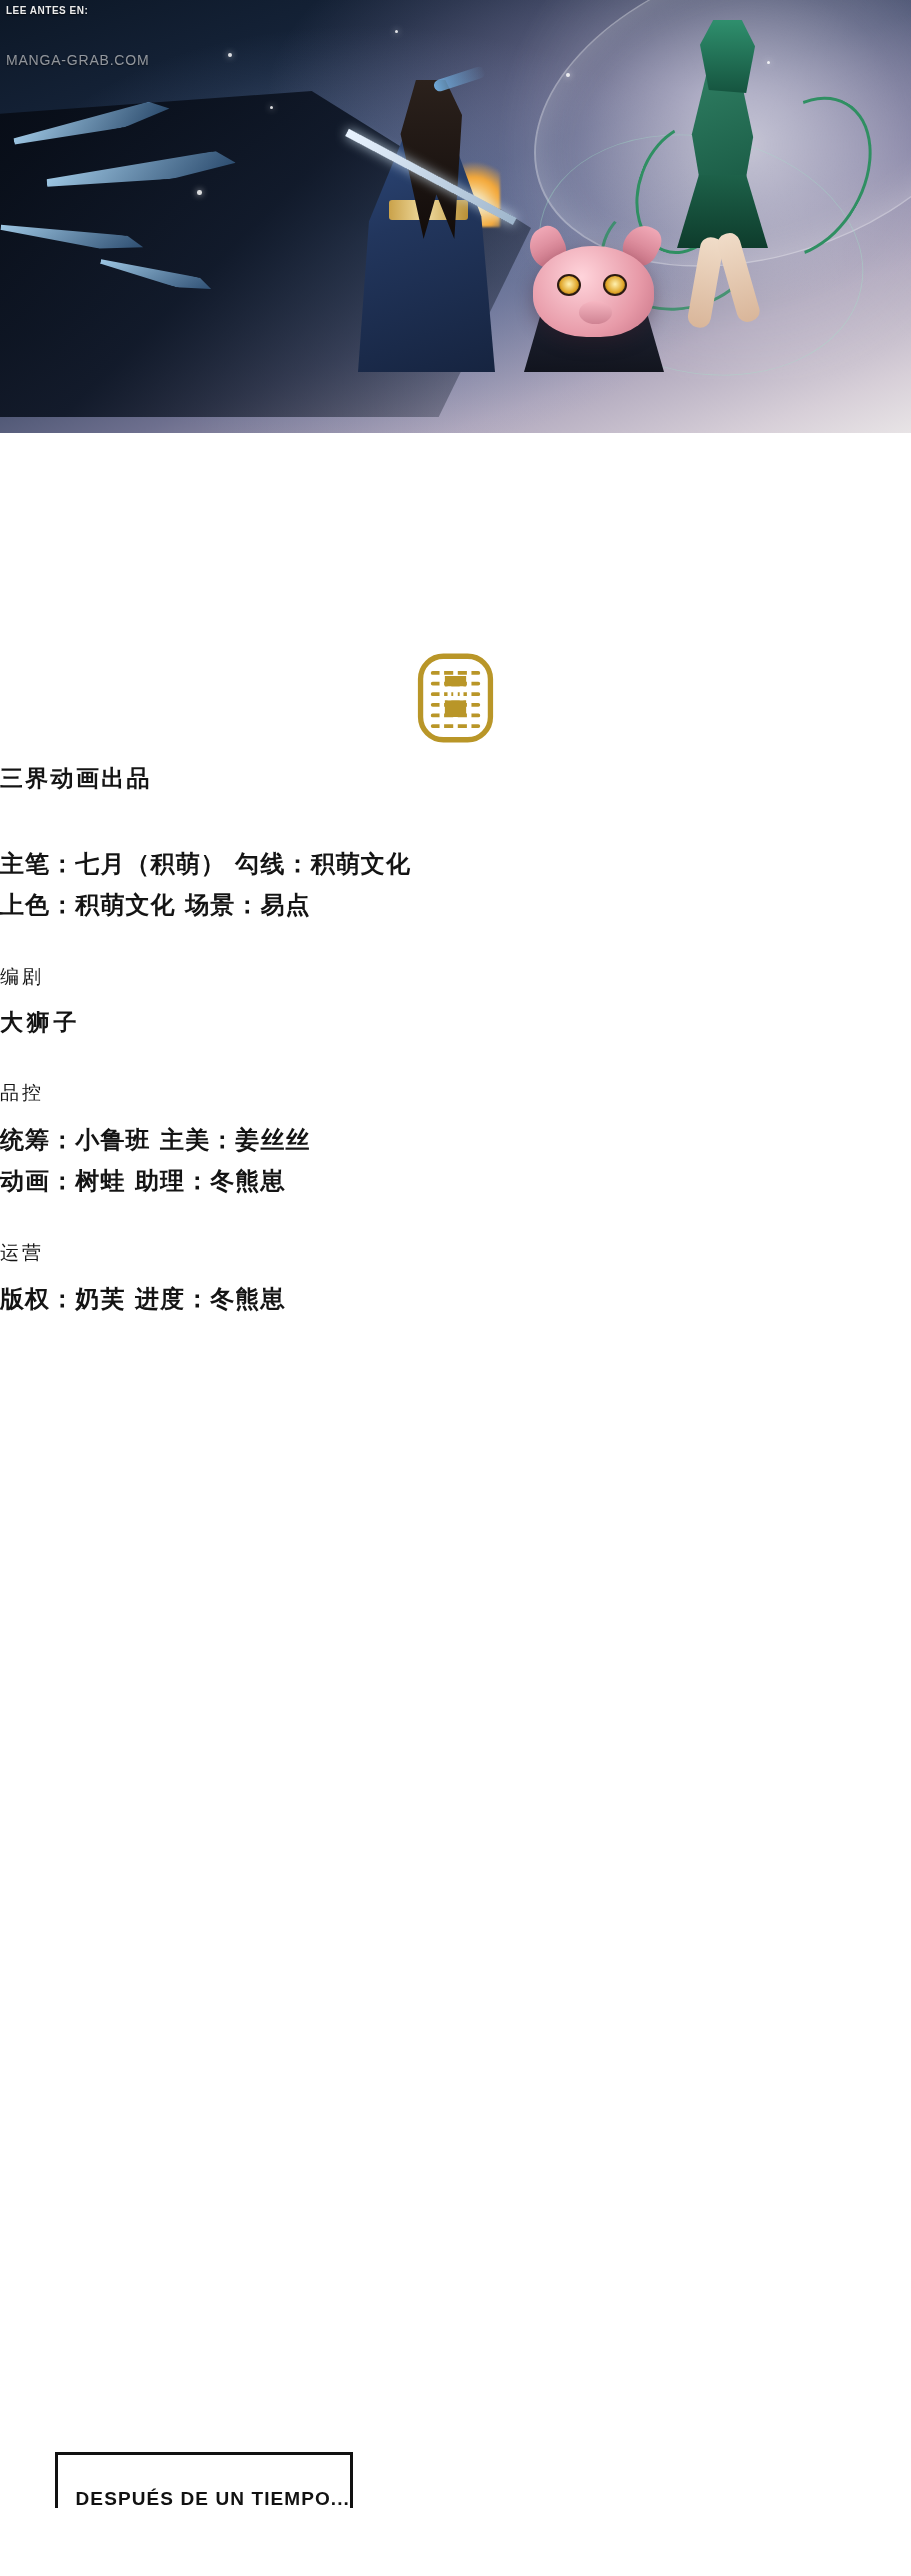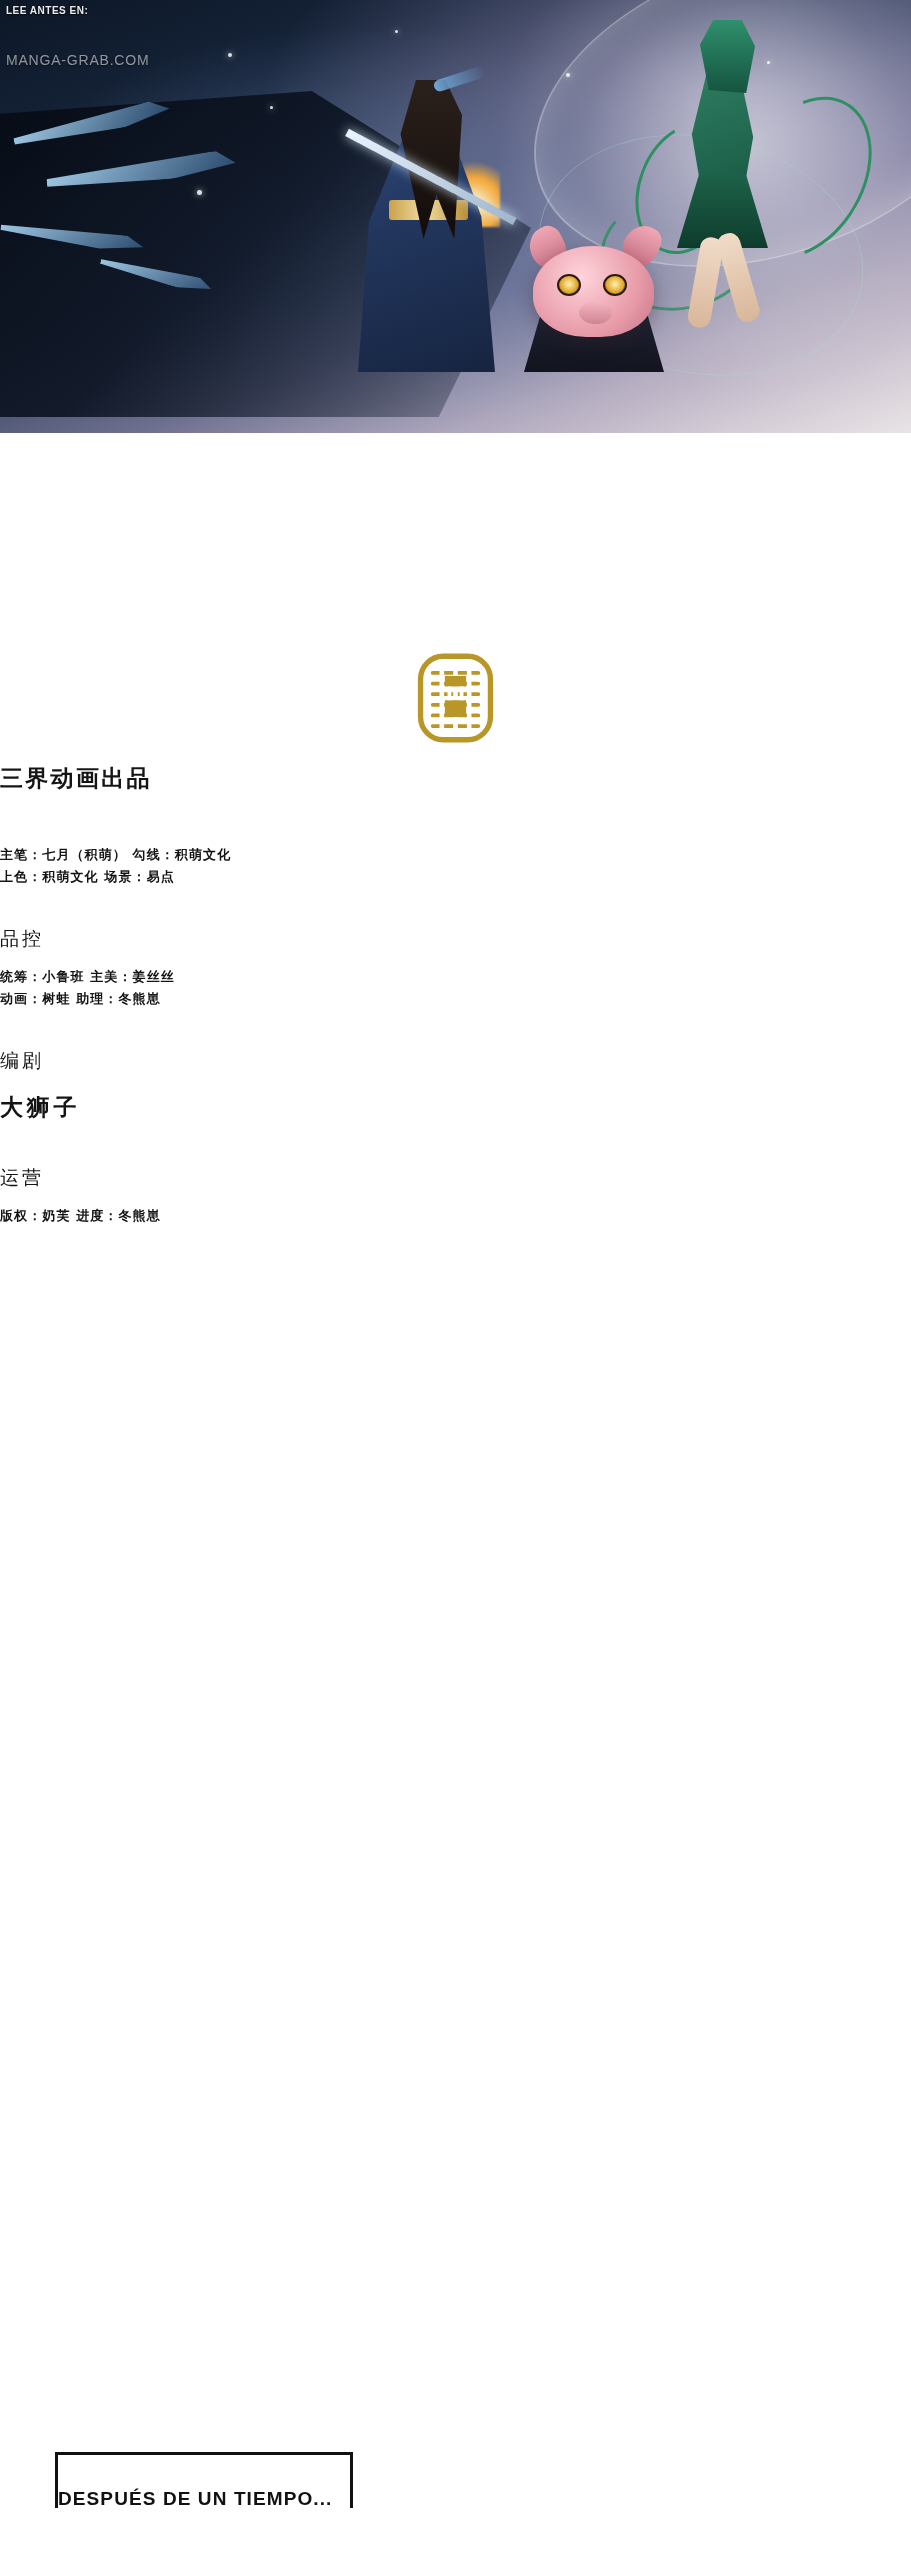--- a/index.html
+++ b/index.html
@@ -304,39 +304,39 @@
     margin-bottom: 50px;
   }
   .section { margin-bottom: 38px; }
   .section-title {
     font-size: 19px;
     letter-spacing: 3px;
     margin-bottom: 13.7px;
     font-weight: 400;
   }
   .section-line {
-    font-size: 13px;
+    font-size: 24px;
     font-weight: 700;
     letter-spacing: 1.1px;
     line-height: 1.7;
   }
   .section.writer .section-line { font-size: 23px; letter-spacing: 3.8px; }
 
   
   .caption-box {
     position: absolute;
     left: 55px;
     top: 2452px;
     width: 292px;
     height: 87px;
     border: 3px solid #111111;
     background: #ffffff;
     display: flex;
     align-items: center;
-    justify-content: flex-start;
+    justify-content: flex-end;
   }
   .caption-text {
     font-family: "Liberation Sans", sans-serif;
     font-weight: 700;
     font-size: 19px;
     letter-spacing: 1.1px;
     color: #111111;
     text-align: center;
   }
 </style>
@@ -414,31 +414,31 @@
       </svg>
     </div>
 
     <div class="studio">三界动画出品</div>
 
     <div class="section art">
       <div class="section-line">主笔：七月（积萌） 勾线：积萌文化</div>
       <div class="section-line">上色：积萌文化 场景：易点</div>
     </div>
 
+    <div class="section writer">
+      <div class="section-title">编剧</div>
+      <div class="section-line">大狮子</div>
+    </div>
+
     <div class="section qc">
       <div class="section-title">品控</div>
       <div class="section-line">统筹：小鲁班 主美：姜丝丝</div>
       <div class="section-line">动画：树蛙 助理：冬熊崽</div>
     </div>
 
-    <div class="section writer">
-      <div class="section-title">编剧</div>
-      <div class="section-line">大狮子</div>
-    </div>
-
     <div class="section ops">
       <div class="section-title">运营</div>
       <div class="section-line">版权：奶芙 进度：冬熊崽</div>
     </div>
 
   </div>
 
   <div class="caption-box">
     <div class="caption-text">DESPUÉS DE UN TIEMPO...</div>
   </div>

